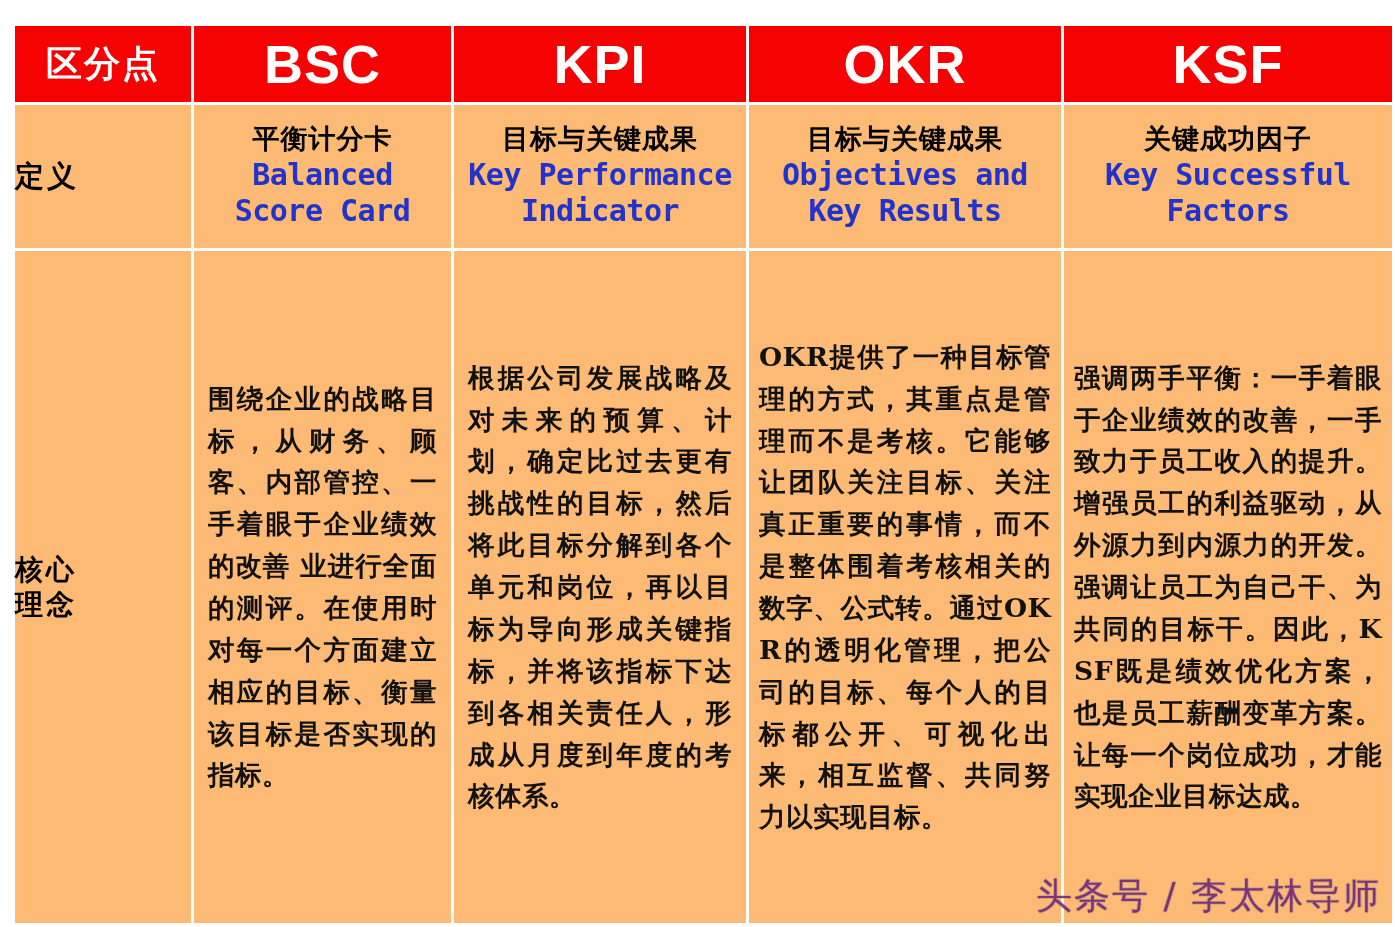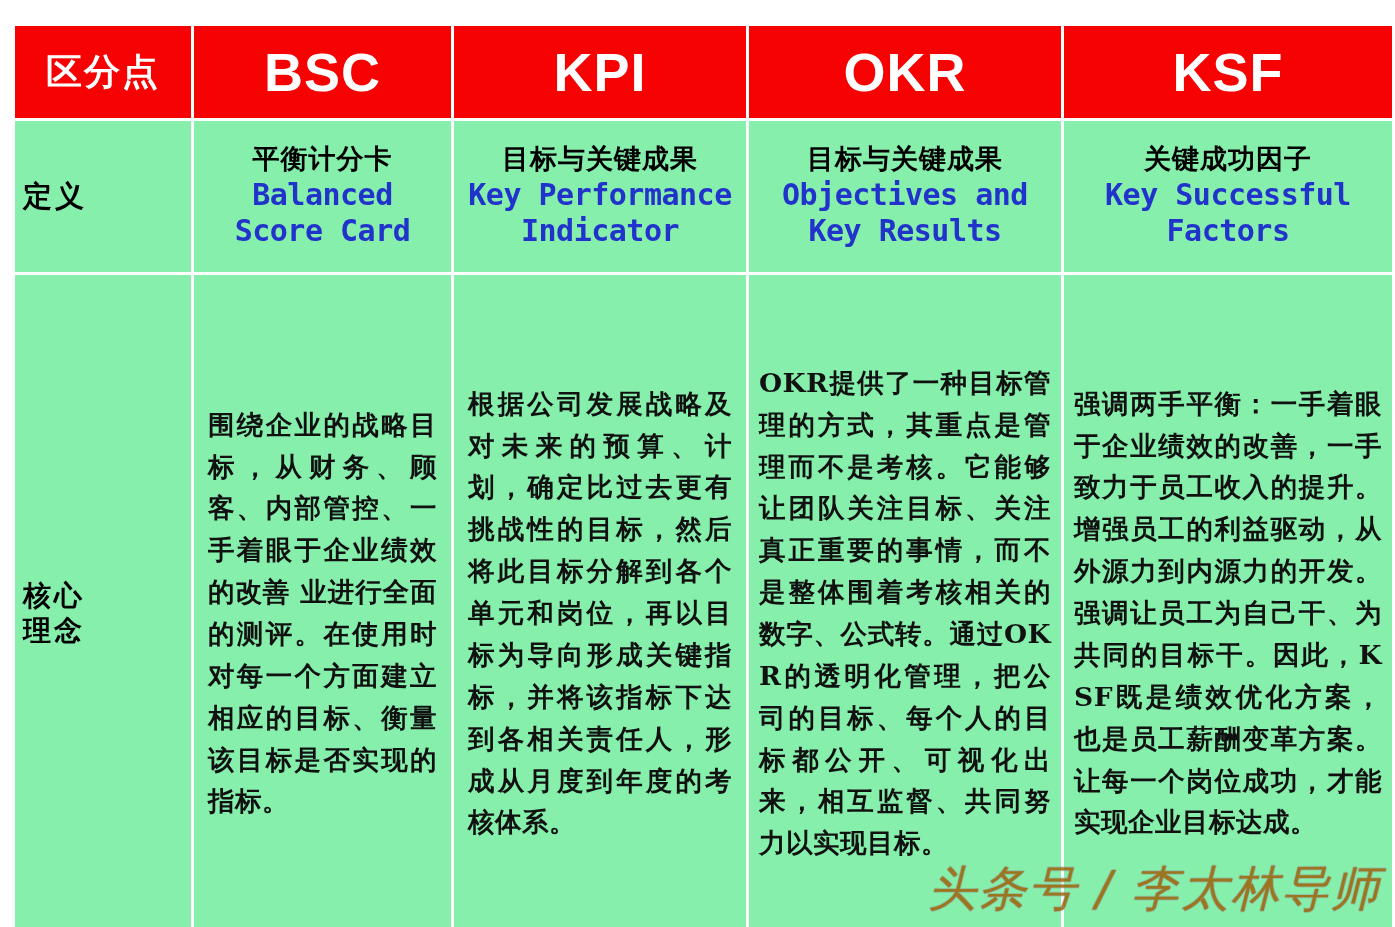--- a/index.html
+++ b/index.html
@@ -25,21 +25,21 @@
     position: absolute;
     left: 12px;
     top: 23px;
     width: 1375px;
     border-collapse: separate;
     border-spacing: 3px;
     table-layout: fixed;
   }
   td {
     vertical-align: middle;
-    padding: 8px;
+    padding: 0;
   }
   
   tr.header-row td {
     background: #f60202;
     height: 76px;
     text-align: center;
     vertical-align: middle;
   }
   .hdr-cn {
     color: #ffffff;
@@ -50,21 +50,21 @@
   }
   .hdr-en {
     color: #ffffff;
     font-size: 54px;
     font-weight: bold;
     letter-spacing: 1px;
     line-height: 1;
   }
   
   tr.def-row td, tr.core-row td {
-    background: #86efac;
+    background: #fdba74;
   }
   tr.def-row td { height: 135px; }
   tr.core-row td { height: 660px; }
 
   .rowlabel {
     text-align: left;
     color: #000000;
     font-size: 29px;
     font-weight: bold;
     letter-spacing: 3px;
@@ -115,33 +115,32 @@
   .w-bsc   { width: 257px; }
   .w-kpi   { width: 292px; }
   .w-okr   { width: 312px; }
   .w-ksf   { width: 328px; }
 
   
   #watermark {
     position: absolute;
     right: 14px;
     bottom: 6px;
-    font-size: 48px;
-    color: #a16207;
+    font-size: 36px;
+    color: #701a75;
     opacity: 0.85;
     letter-spacing: 2px;
     font-family: "DejaVu Sans", "Liberation Sans", sans-serif;
     text-shadow:
        1px 0 0 rgba(150,150,150,0.55),
       -1px 0 0 rgba(150,150,150,0.55),
        0 1px 0 rgba(150,150,150,0.55),
        0 -1px 0 rgba(150,150,150,0.55);
     pointer-events: none;
     white-space: nowrap;
-    font-style: italic;
   }
 </style>
 </head>
 <body>
 
 <div id="sheet">
 
   <table class="matrix">
     <colgroup>
       <col class="w-label">

